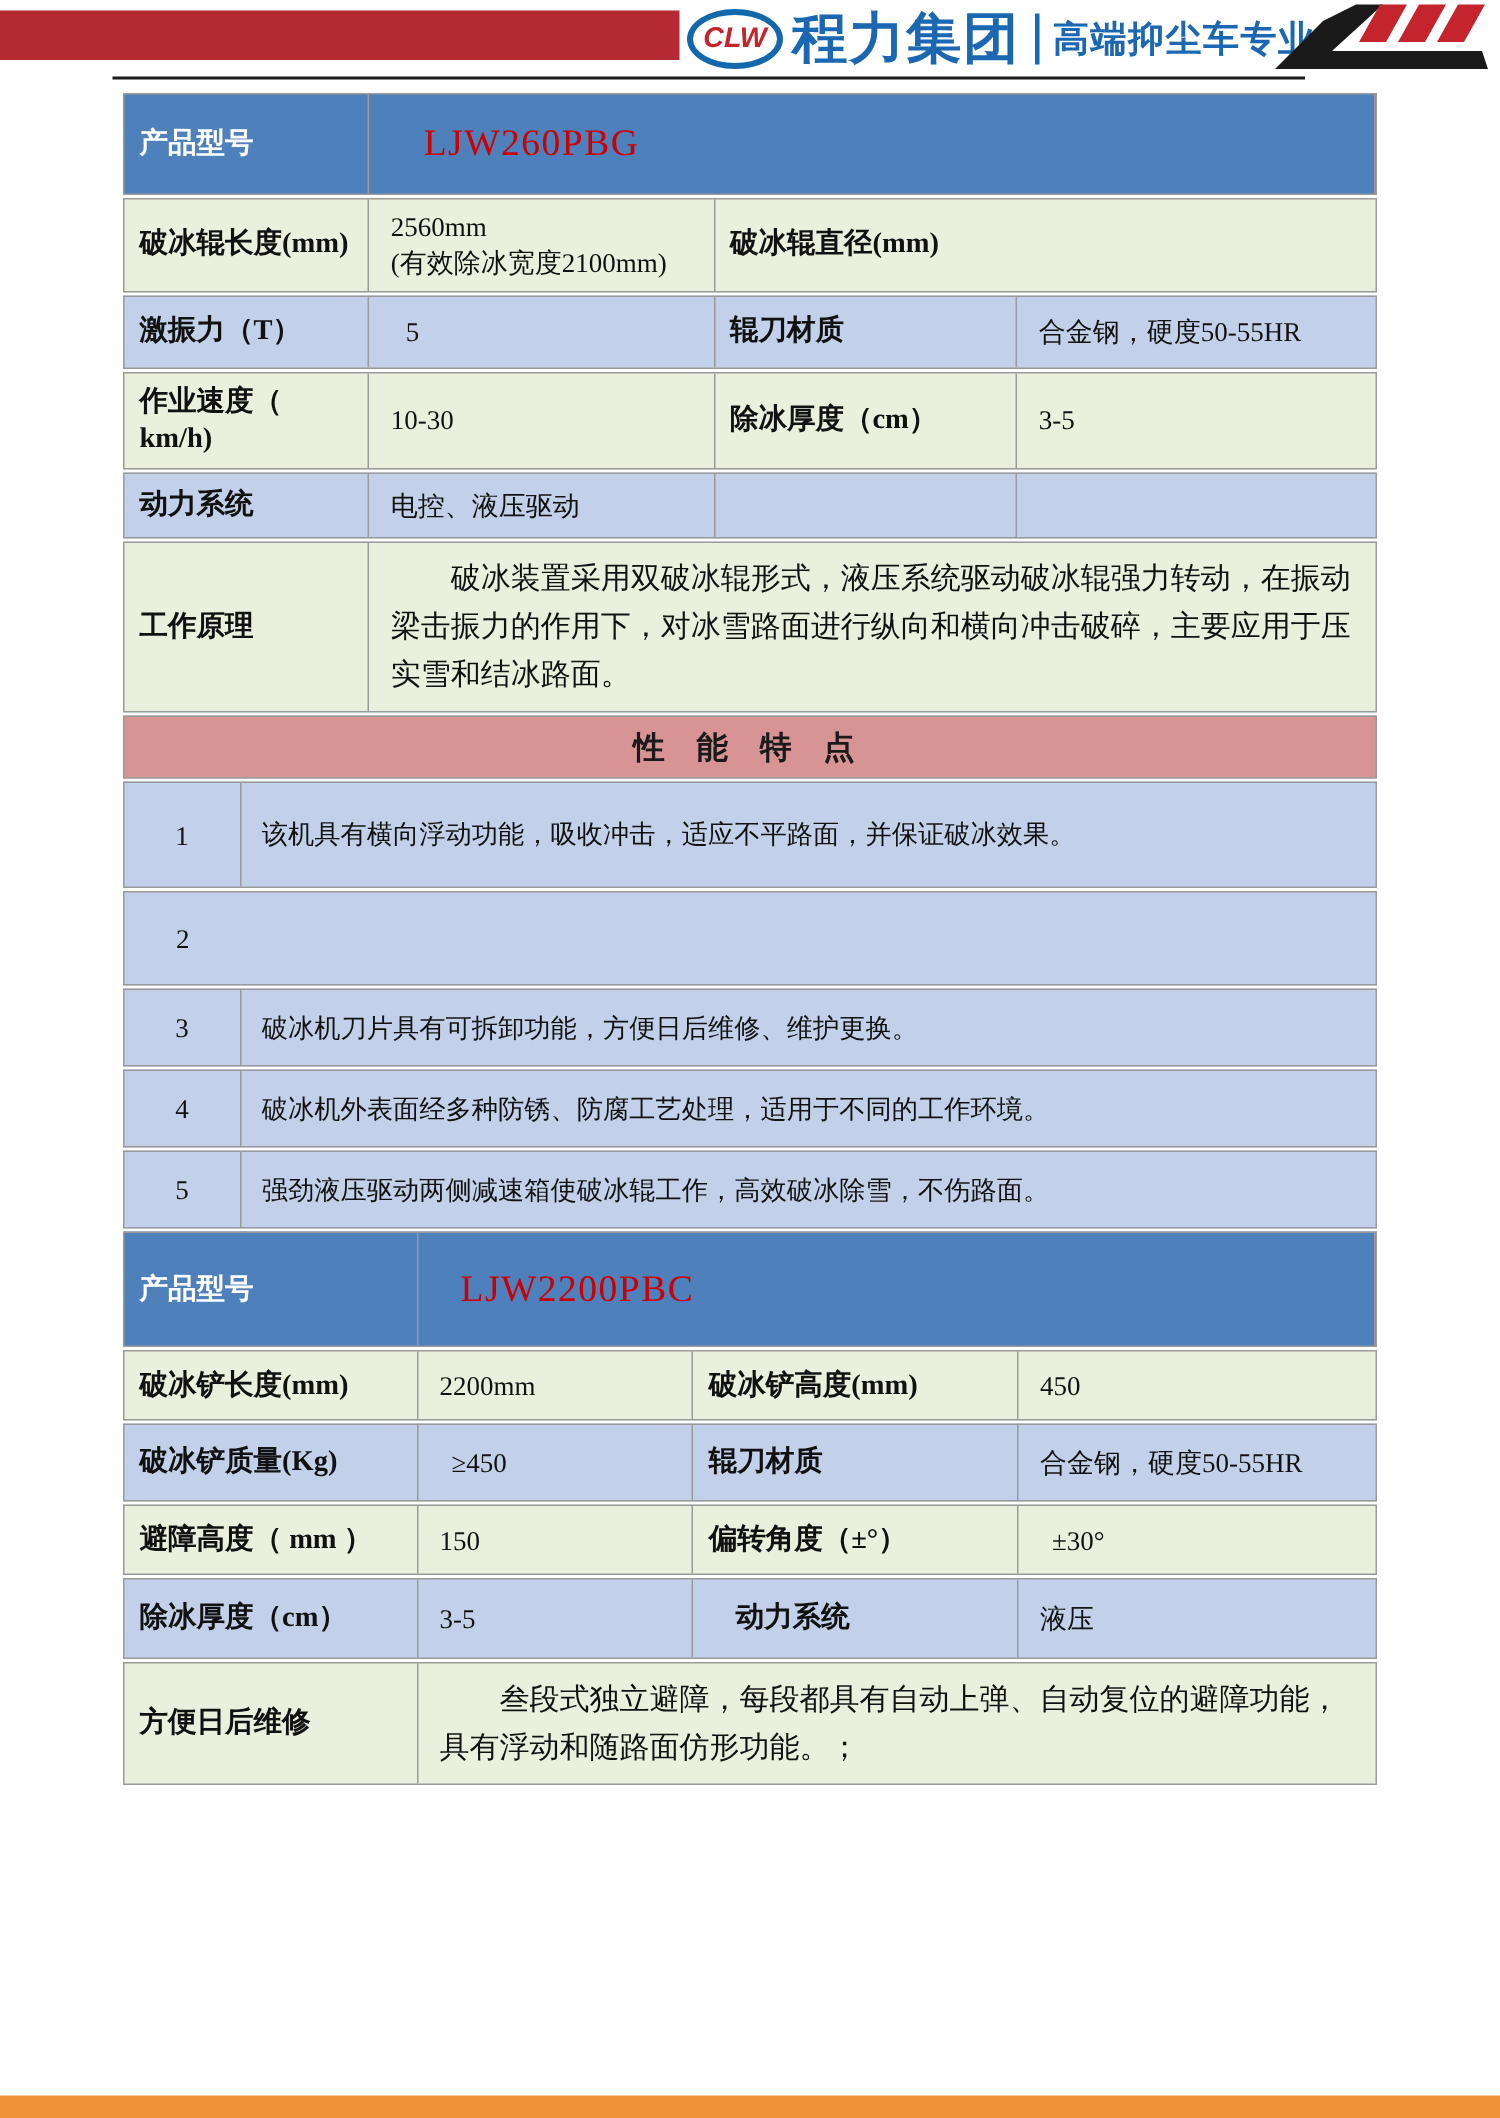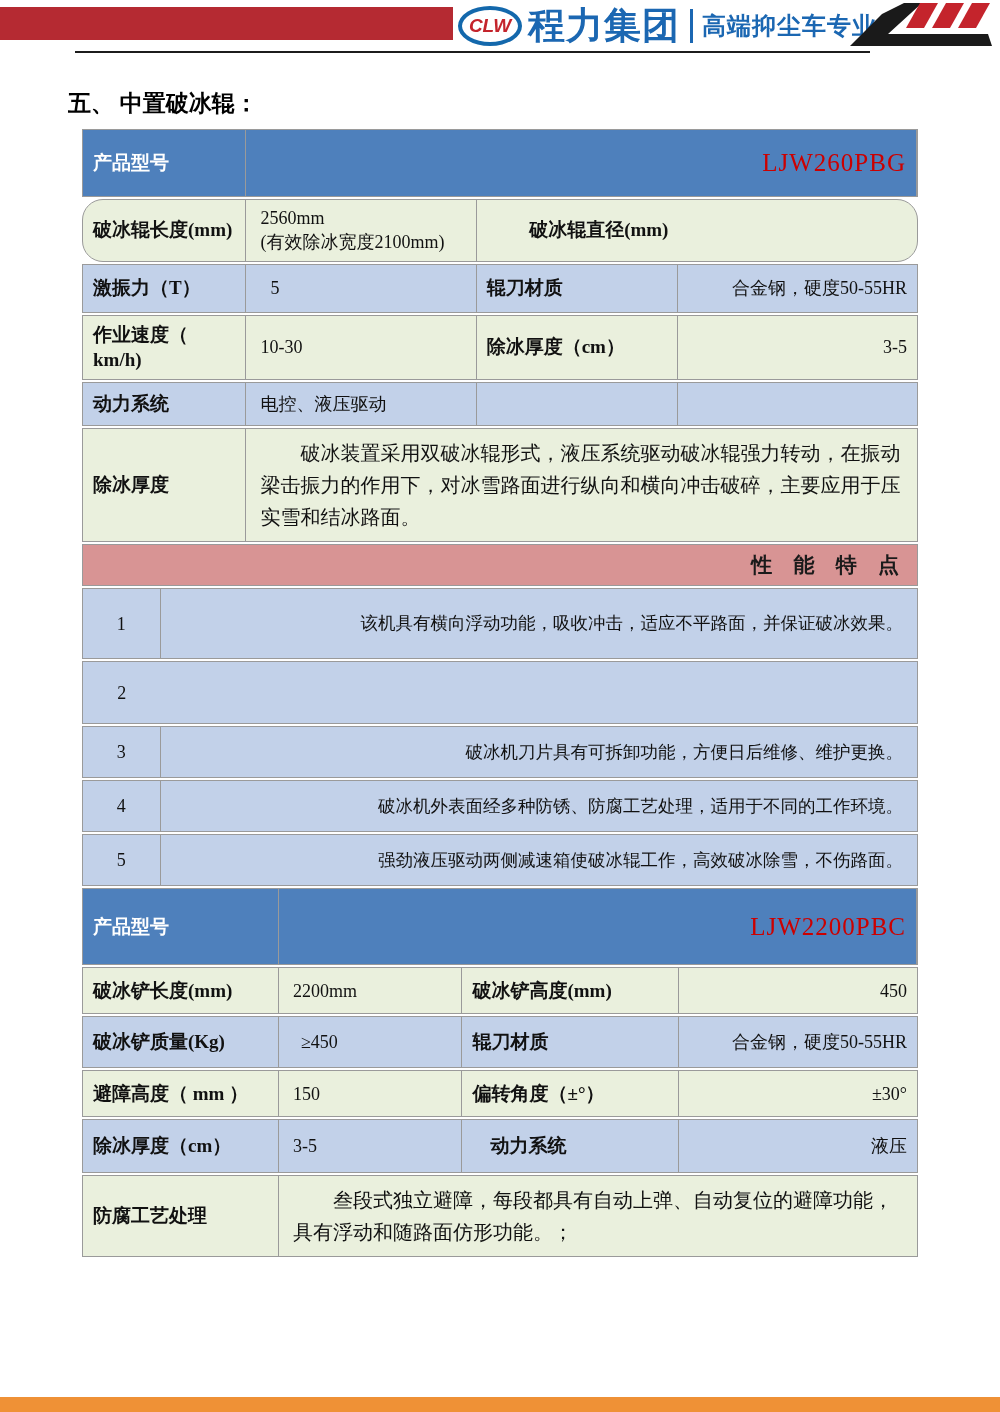--- a/index.html
+++ b/index.html
@@ -26,33 +26,33 @@
 
   
   .tbl { width:836px; margin-left:82px; }
   .trow { display:flex; border:1px solid #9a9a9a; margin-bottom:2px; background:#eaf0dd; }
   .trow.blue { background:#c2d1e9; }
   .trow.green { background:#eaf0dd; }
   .trow.head { background:#4e80bc; }
   .trow.pink { background:#d89494; }
   .cell { padding:6px 10px; display:flex; flex-direction:column; justify-content:center;
           border-right:1px solid #9a9a9a; font-size:18px; color:#111; line-height:1.35; }
-  .cell:last-child { border-right:none;align-items:flex-end; }
+  .cell:last-child { border-right:none; }
   .cell.lab { font-weight:bold; font-size:19px; }
   .cell.val { padding-left:14px; }
   .t1 .c1 { width:19.6%; } .t1 .c2 { width:27.6%; } .t1 .c3 { width:24.2%; } .t1 .c4 { width:28.6%; }
   .t2 .c1 { width:23.5%; } .t2 .c2 { width:22.0%; } .t2 .c3 { width:26.0%; } .t2 .c4 { width:28.5%; }
 
   .head .cell { border-right:1px solid #9a9a9a; }
   .model-label { color:#fff; font-weight:bold; font-size:20px; }
   .model-cell { flex:1; border-right:none; padding-left:36px; }
   .model-value { color:#cc0000; font-size:25px; letter-spacing:1px; font-family:"Liberation Serif","DejaVu Serif",serif; }
 
   .h-t1 { min-height:68px; }
-  .r-50 { min-height:47px;border-radius:21px; }
+  .r-50 { min-height:47px; }
   .r-52 { min-height:49px; }
   .r-47 { min-height:44px; }
   .r-principle { min-height:101px; }
   .r-pink { min-height:37px; }
   .para-cell { flex:1; border-right:none; padding:8px 14px; }
   .para-cell p { text-indent:2em; font-size:20px; line-height:1.6; }
 
   .pink-cell { width:100%; border-right:none; align-items:center; }
   .pink-cell span { font-weight:bold; font-size:21px; letter-spacing:8px; color:#1a1a1a; }
 
@@ -86,21 +86,20 @@
     </div>
     <svg class="corner-logo" viewBox="0 0 150 50">
       <polygon points="62,3 80,3 46,34 146,34 150,46 8,46 40,14" fill="#1a1a1a"></polygon>
       <polygon points="78,3 96,3 82,28 64,28" fill="#c4242c"></polygon>
       <polygon points="104,3 122,3 108,28 90,28" fill="#c4242c"></polygon>
       <polygon points="130,3 148,3 134,28 116,28" fill="#c4242c"></polygon>
     </svg>
     <div class="header-rule"></div>
   </div>
 
-  <div class="section-title">五、 中置破冰辊：</div>
 
   <div class="tbl t1">
     <div class="trow head h-t1">
       <div class="cell c1 lab model-label">产品型号</div>
       <div class="cell model-cell">
         <span class="model-value">LJW260PBG</span>
       </div>
     </div>
 
     <div class="trow green r-50">
@@ -127,21 +126,21 @@
     </div>
 
     <div class="trow blue r-47">
       <div class="cell c1 lab">动力系统</div>
       <div class="cell c2 val">电控、液压驱动</div>
       <div class="cell c3"></div>
       <div class="cell c4"></div>
     </div>
 
     <div class="trow green r-principle">
-      <div class="cell c1 lab">除冰厚度</div>
+      <div class="cell c1 lab">工作原理</div>
       <div class="cell para-cell">
         <p>破冰装置采用双破冰辊形式，液压系统驱动破冰辊强力转动，在振动梁击振力的作用下，对冰雪路面进行纵向和横向冲击破碎，主要应用于压实雪和结冰路面。</p>
       </div>
     </div>
 
     <div class="trow pink r-pink">
       <div class="cell pink-cell">
         <span>性 能 特 点</span>
       </div>
     </div>
@@ -198,21 +197,21 @@
     </div>
 
     <div class="trow blue r2-54">
       <div class="cell c1 lab">除冰厚度（cm）</div>
       <div class="cell c2 val">3-5</div>
       <div class="cell c3 lab" style="padding-left:28px;">动力系统</div>
       <div class="cell c4 val">液压</div>
     </div>
 
     <div class="trow green r2-80">
-      <div class="cell c1 lab">防腐工艺处理</div>
+      <div class="cell c1 lab">方便日后维修</div>
       <div class="cell para-cell">
         <p>叁段式独立避障，每段都具有自动上弹、自动复位的避障功能，具有浮动和随路面仿形功能。；</p>
       </div>
     </div>
   </div>
 
   <div class="footer-bar"></div>
 </div>
 
 </body></html>

